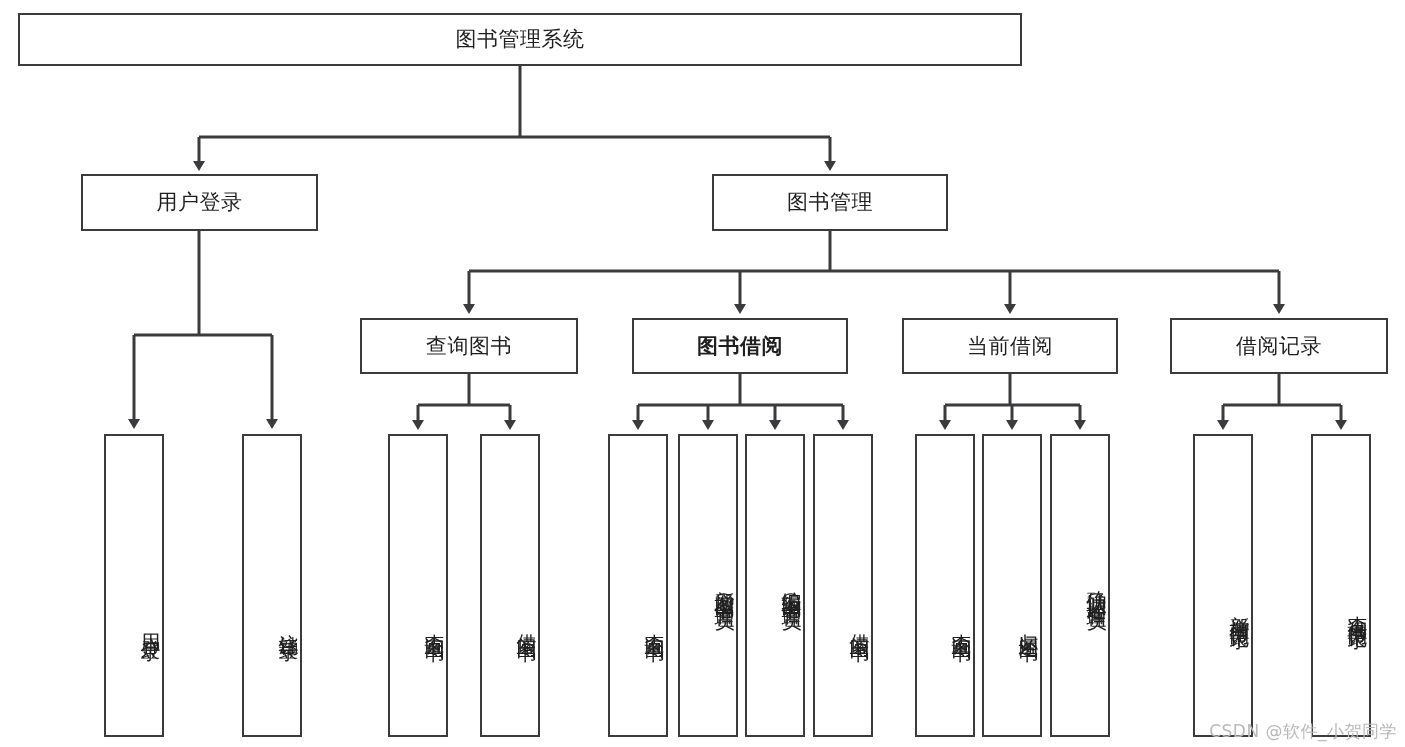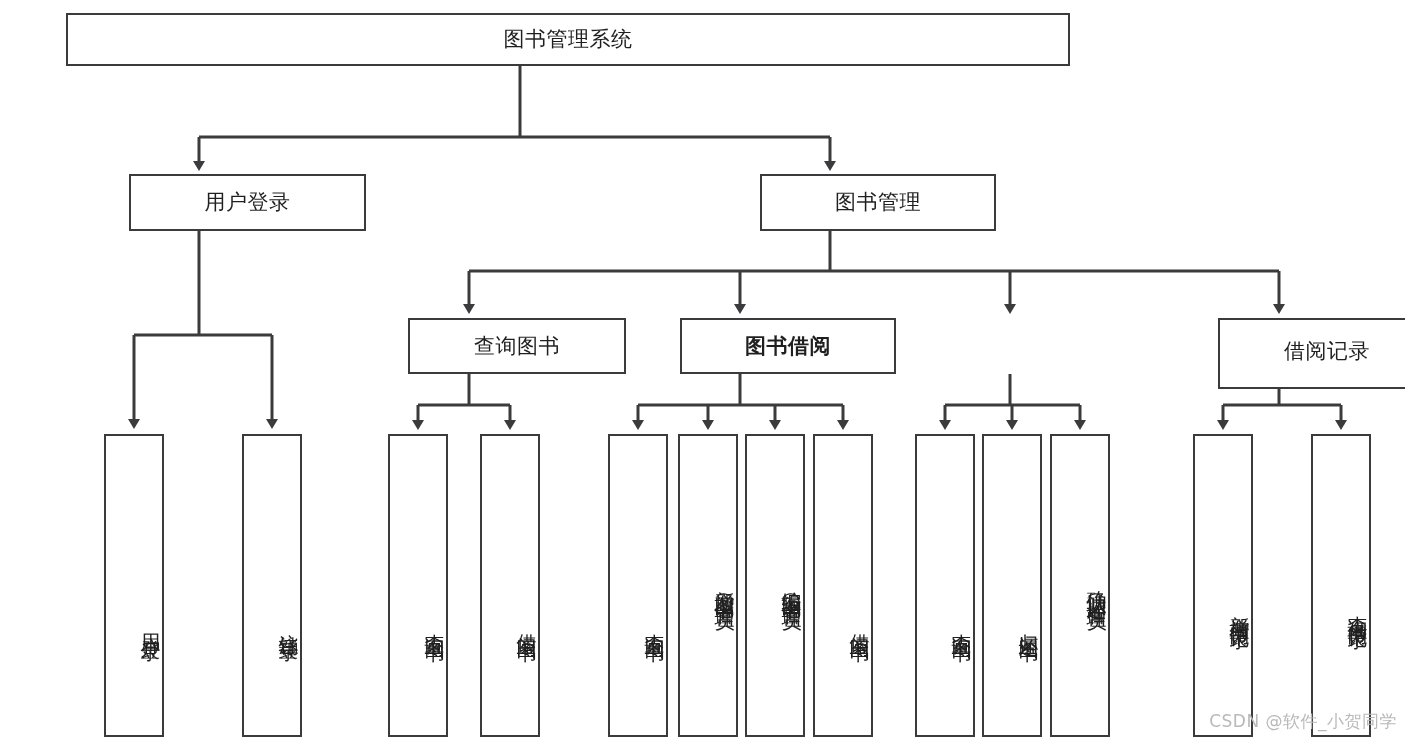--- a/index.html
+++ b/index.html
@@ -32,41 +32,40 @@
     color: #1f1f1f;
     display: flex;
     align-items: center;
     justify-content: center;
     text-align: center;
     line-height: 1.18;
   }
   .node.horiz {
     font-size: 21px;
     letter-spacing: 0.5px;
-    margin-left: 48px;
   }
   .node.vert {
     writing-mode: vertical-rl;
     text-orientation: upright;
     font-size: 20px;
     letter-spacing: 3px;
     align-items: flex-start;
     justify-content: center;
     padding-top: 14px;
   }
   .node.vert.tall-text {
     padding-top: 6px;
   }
   .node-root {
     font-size: 22px;
   }
   .watermark {
     position: absolute;
     right: 8px;
-    bottom: 14px;
+    bottom: 4px;
     font-size: 17px;
     color: #b9b9b9;
     letter-spacing: 0.5px;
     white-space: nowrap;
     pointer-events: none;
   }
 </style>
 </head>
 <body>
 
@@ -125,22 +124,23 @@
   <div class="node horiz node-root" style="left:18px; top:13px; width:1004px; height:53px;">图书管理系统</div>
 
   <div class="node horiz" style="left:81px; top:174px; width:237px; height:57px;">用户登录</div>
 
   <div class="node horiz" style="left:712px; top:174px; width:236px; height:57px;">图书管理</div>
 
   <div class="node horiz" style="left:360px; top:318px; width:218px; height:56px;">查询图书</div>
 
   <div class="node horiz" style="left:632px; top:318px; width:216px; height:56px;font-weight:bold;">图书借阅</div>
 
+  <div class="node horiz" style="left:902px; top:318px; width:216px; height:56px;">当前借阅</div>
 
-  <div class="node horiz" style="left:1170px; top:318px; width:218px; height:71px;font-family:Liberation Mono, monospace;">借阅记录</div>
+  <div class="node horiz" style="left:1170px; top:318px; width:218px; height:56px;">借阅记录</div>
 
   <div class="node vert" style="left:104px; top:434px; width:60px; height:303px; padding-top:76px;">用户登录</div>
 
   <div class="node vert" style="left:242px; top:434px; width:60px; height:303px; padding-top:76px;">注销登录</div>
 
   <div class="node vert" style="left:388px; top:434px; width:60px; height:303px; padding-top:76px;">查询图书</div>
 
   <div class="node vert" style="left:480px; top:434px; width:60px; height:303px; padding-top:76px;">借阅图书</div>
 
   <div class="node vert" style="left:608px; top:434px; width:60px; height:303px; padding-top:76px;">查询图书</div>

